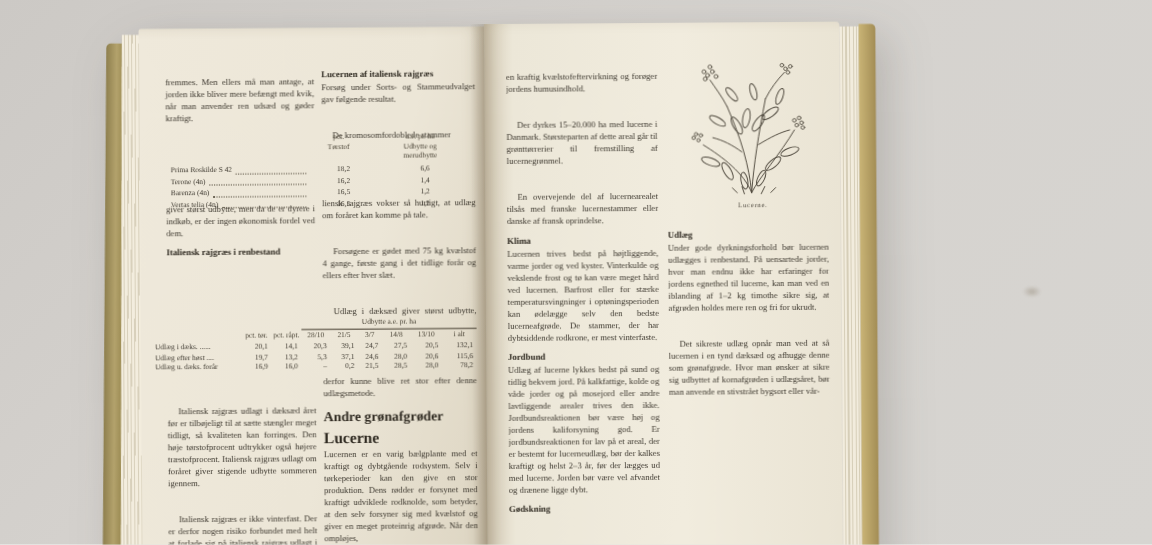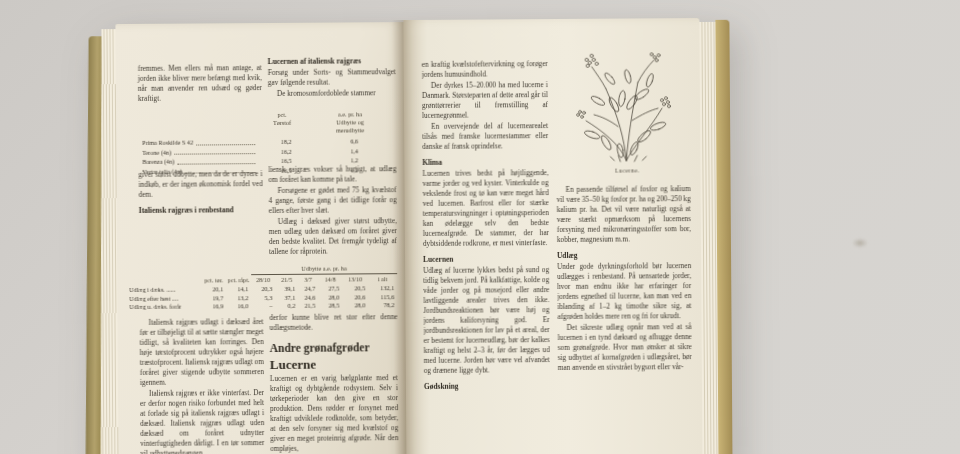--- a/index.html
+++ b/index.html
@@ -22,21 +22,21 @@
     background:linear-gradient(to right,#d6cdb8 0%,#ece7d8 8%,#f1ecde 55%,#eae4d4 100%);
     box-shadow:inset 10px 0 14px -8px rgba(90,70,40,.35);border-radius:0 3px 0 0;overflow:hidden;}
   .edge-right{position:absolute;left:617px;top:4px;width:16px;height:456px;
     background:repeating-linear-gradient(to right,#f2ecdd 0 2px,#d6ceb8 2px 3px);}
   .cover-right{position:absolute;left:633px;top:2px;width:14px;height:458px;border-radius:0 4px 0 0;
     background:linear-gradient(to right,#c9b476,#a38d55);}
   .gutter{position:absolute;left:309px;top:0;width:26px;height:460px;
     background:linear-gradient(to right,rgba(80,60,30,0),rgba(80,60,30,.18) 45%,rgba(60,45,22,.22) 52%,rgba(80,60,30,0));}
   .blk{position:absolute;}
   .para{font-size:7.2px;line-height:10px;text-align:justify;margin:0 0 1px 0;font-family:Liberation Serif, serif;}
-  .indent{text-indent:9px;}
+  .indent{text-indent:9px;margin-top:20px;}
   .shead{font-size:7.4px;font-weight:bold;margin:6px 0 2px 0;color:#2f2a21;}
   .chead{font-size:11.5px;font-weight:bold;margin:9px 0 3px 0;color:#2f2a21;}
   .subhead{font-size:13px;font-weight:bold;margin:0 0 1px 0;color:#2f2a21;}
   
   .t1{font-size:6.2px;line-height:8px;}
   .t1-head{display:flex;margin-bottom:3px;color:#4a4436;}
   .t1-sp{width:112px;}
   .t1-h1{width:56px;text-align:center;}
   .t1-h2{width:80px;text-align:center;}
   .t1-h1 span,.t1-h2 span{display:block;}
@@ -195,21 +195,21 @@
 
     <div class="gutter"></div>
 
     <div class="page page-right">
       <div class="blk" style="left:18px;top:40px;width:126px;height:398px;overflow:hidden;">
         <div class="para">en kraftig kvælstofeftervirkning og forøger jordens humusindhold.</div>
         <div class="para indent">Der dyrkes 15–20.000 ha med lucerne i Danmark. Størsteparten af dette areal går til grønttørrerier til fremstilling af lucernegrønmel.</div>
         <div class="para indent">En overvejende del af lucernearealet tilsås med franske lucernestammer eller danske af fransk oprindelse.</div>
         <div class="shead">Klima</div>
         <div class="para">Lucernen trives bedst på højtliggende, varme jorder og ved kyster. Vinterkulde og vekslende frost og tø kan være meget hård ved lucernen. Barfrost eller for stærke temperatursvingninger i optøningsperioden kan ødelægge selv den bedste lucerneafgrøde. De stammer, der har dybtsiddende rodkrone, er mest vinterfaste.</div>
-        <div class="shead">Lucernen</div>
+        <div class="shead">Jordbund</div>
         <div class="para">Udlæg af lucerne lykkes bedst på sund og tidlig bekvem jord. På kalkfattige, kolde og våde jorder og på mosejord eller andre lavtliggende arealer trives den ikke. Jordbundsreaktionen bør være høj og jordens kaliforsyning god. Er jordbundsreaktionen for lav på et areal, der er bestemt for lucerneudlæg, bør der kalkes kraftigt og helst 2–3 år, før der lægges ud med lucerne. Jorden bør være vel afvandet og drænene ligge dybt.</div>
         <div class="shead">Gødskning</div>
       </div>
 
       <div class="blk illus-box" style="left:156px;top:32px;width:134px;">
         <svg width="130" height="112" viewBox="0 0 130 112">
           <g stroke="#4d473c" stroke-width="0.8" fill="none" stroke-linecap="round">
 
             <path d="M64,110 C62,88 56,66 44,38"></path>
             <path d="M64,110 C66,86 70,62 76,32"></path>
@@ -266,21 +266,20 @@
             <path d="M52,110 L48,106"></path>
               <path d="M58,111 L56,105"></path>
               <path d="M72,111 L75,105"></path>
               <path d="M80,110 L84,106"></path>
           </g>
         </svg>
         <div class="illus-cap">Lucerne.</div>
       </div>
 
       <div class="blk" style="left:152px;top:166px;width:134px;height:268px;overflow:hidden;">
-        <div class="para indent">En passende tilførsel af fosfor og kalium vil være 35–50 kg fosfor pr. ha og 200–250 kg kalium pr. ha. Det vil være naturligt også at være stærkt opmærksom på lucernens forsyning med mikronæringsstoffer som bor, kobber, magnesium m.m.</div>
         <div class="shead">Udlæg</div>
         <div class="para">Under gode dyrkningsforhold bør lucernen udlægges i renbestand. På uensartede jorder, hvor man endnu ikke har erfaringer for jordens egnethed til lucerne, kan man ved en iblanding af 1–2 kg timothe sikre sig, at afgrøden holdes mere ren og fri for ukrudt.</div>
         <div class="para indent">Det sikreste udlæg opnår man ved at så lucernen i en tynd dæksæd og afhugge denne som grønafgrøde. Hvor man ønsker at sikre sig udbyttet af kornafgrøden i udlægsåret, bør man anvende en stivstrået bygsort eller vår-</div>
       </div>
     </div>
 
     <div class="edge-right"></div>
     <div class="cover-right"></div>
   </div>
 </div>

